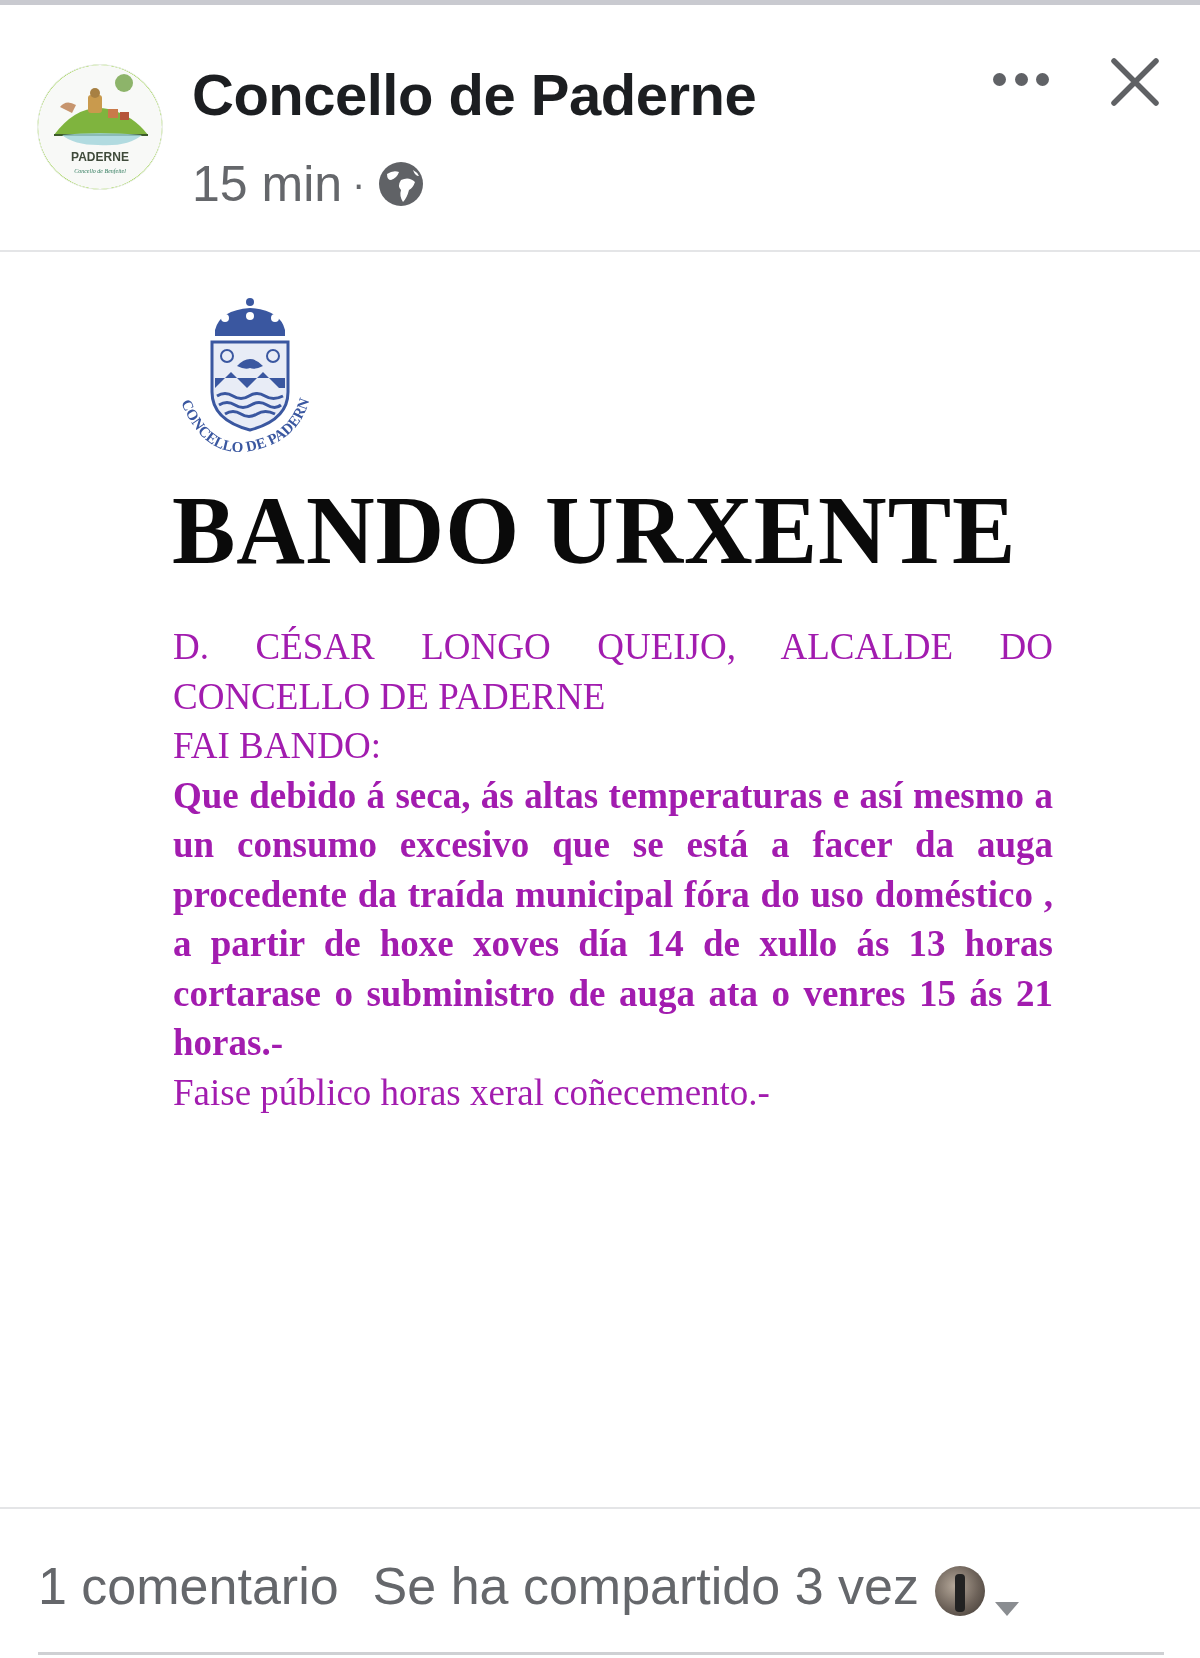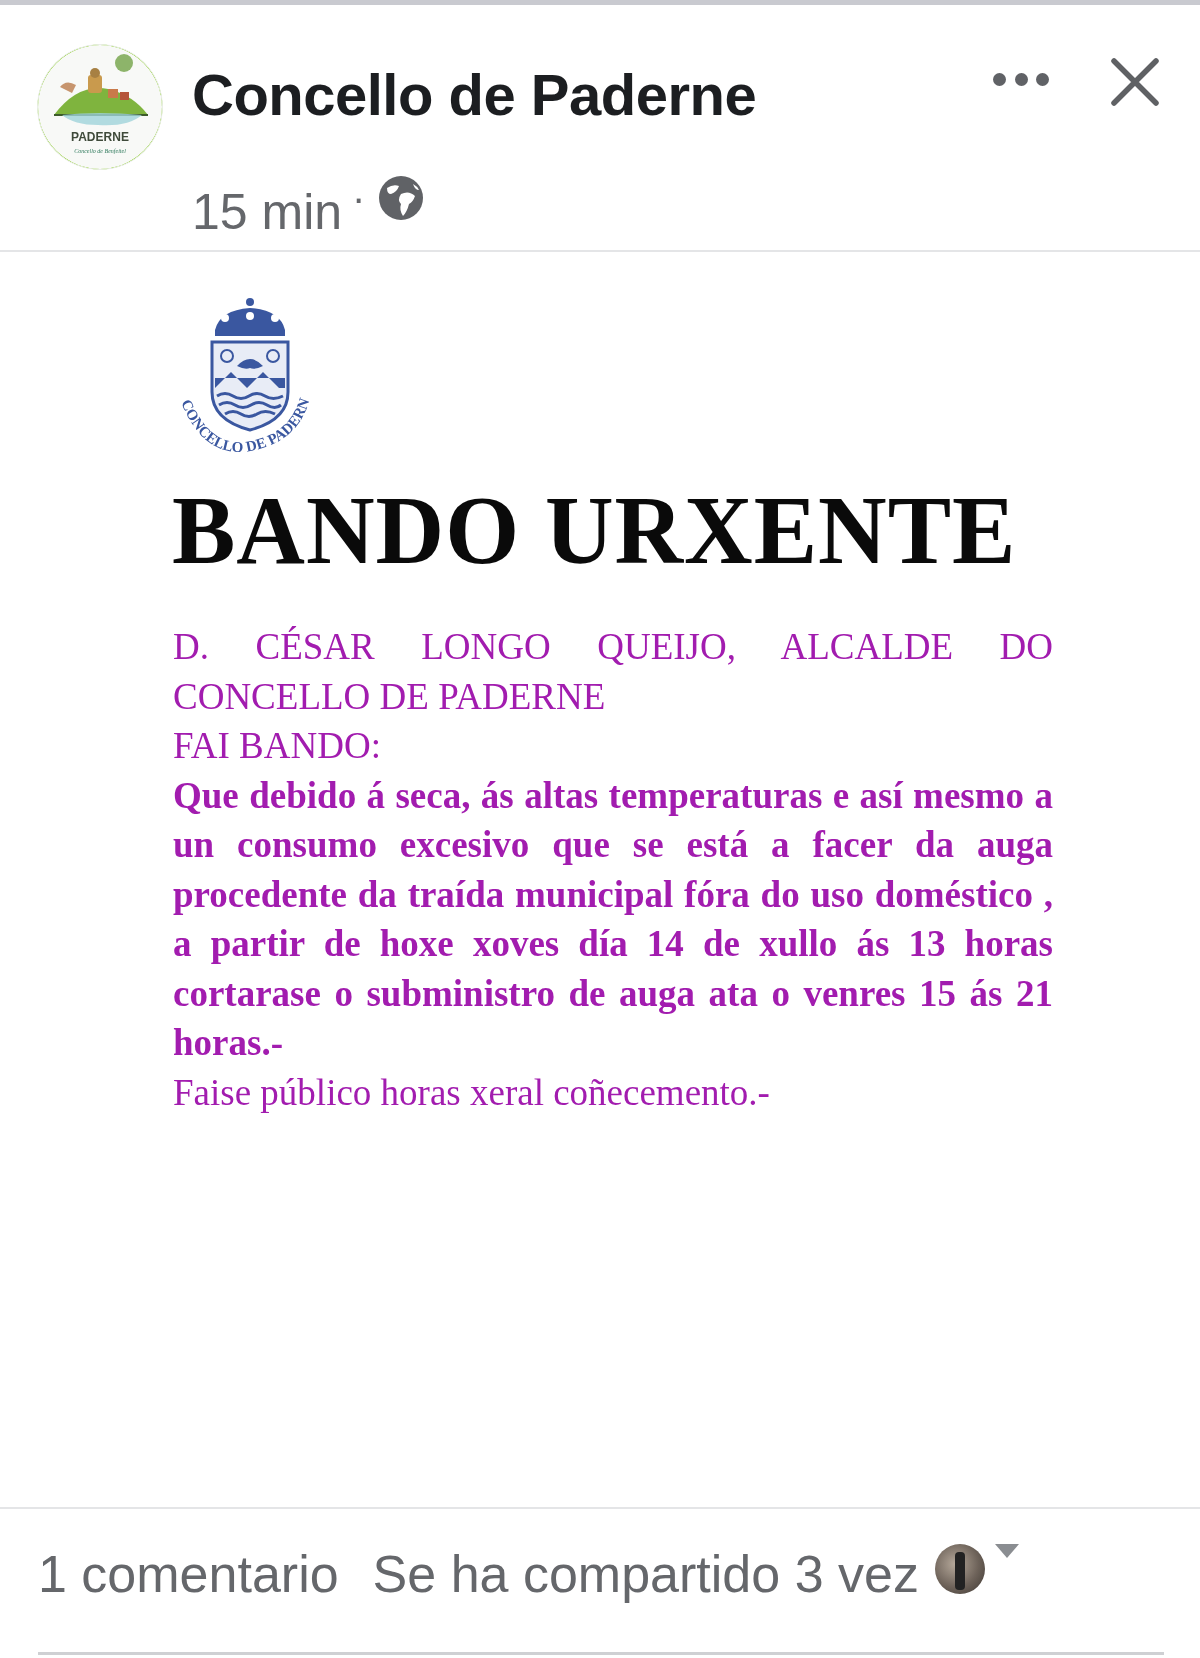--- a/index.html
+++ b/index.html
@@ -3,30 +3,30 @@
 <meta charset="utf-8">
 <style>
   html, body { margin: 0; padding: 0; }
   body {
     width: 1200px; height: 1658px; background: #ffffff; position: relative; overflow: hidden;
     font-family: "Liberation Sans", "DejaVu Sans", sans-serif;
   }
   .top-strip { position: absolute; left: 0; top: 0; width: 1200px; height: 5px; background: #c9cad0; }
   .header { position: absolute; left: 0; top: 5px; width: 1200px; height: 245px; background: #ffffff; }
   .avatar {
-    position: absolute; left: 37px; top: 39px; width: 124px; height: 124px; border-radius: 50%;
+    position: absolute; left: 37px; top: 59px; width: 124px; height: 124px; border-radius: 50%;
     background: #84cc16; border: 1px solid #eceeee; overflow: hidden;
   }
   .avatar svg { display: block; }
   .page-name {
     position: absolute; left: 192px; top: 56px; font-size: 58px; font-weight: 700; color: #1c1e21;
     letter-spacing: -0.5px; white-space: nowrap;
   }
   .meta { position: absolute; left: 192px; top: 150px; display: flex; align-items: center; color: #65676b; }
-  .meta .time { font-size: 50px; font-weight: 400; margin-top: 28px; }
+  .meta .time { font-size: 50px; font-weight: 400; }
   .meta .dot { font-size: 40px; margin: 0 10px; }
   .meta .globe { width: 52px; height: 52px; }
   .more-btn { position: absolute; left: 993px; top: 62px; width: 56px; height: 24px; display: flex; justify-content: space-between; align-items: center; cursor: pointer; }
   .more-btn span { width: 13px; height: 13px; border-radius: 50%; background: #606266; display: block; }
   .close-btn { position: absolute; left: 1108px; top: 50px; width: 54px; height: 54px; cursor: pointer; }
   .divider-top { position: absolute; left: 0; top: 250px; width: 1200px; height: 2px; background: #e4e5e7; }
 
   .doc { position: absolute; left: 0; top: 252px; width: 1200px; height: 1255px; background: #ffffff; }
   .crest { position: absolute; left: 175px; top: 40px; width: 150px; height: 170px; }
   .bando-title {
@@ -38,21 +38,21 @@
     position: absolute; left: 173px; top: 370px; width: 880px;
     font-family: "Liberation Serif", "DejaVu Serif", serif; color: #a21caf;
     font-size: 37px; line-height: 49.5px;
   }
   .justify { text-align: justify; text-align-last: left; }
   .bold { font-weight: 700; }
   .p { margin: 0; }
 
   .divider-bottom { position: absolute; left: 0; top: 1507px; width: 1200px; height: 2px; background: #e4e5e7; }
   .footer { position: absolute; left: 0; top: 1509px; width: 1200px; height: 149px; }
-  .stats { position: absolute; left: 38px; top: 35px; display: flex; align-items: flex-start; color: #65676b; font-size: 52px; white-space: nowrap; }
+  .stats { position: absolute; left: 38px; top: 47px; display: flex; align-items: flex-end; color: #65676b; font-size: 52px; white-space: nowrap; }
   .stats .comments { cursor: pointer; }
   .stats .shares { margin-left: 34px; cursor: pointer; }
   .share-avatar { width: 50px; height: 50px; border-radius: 50%; margin-left: 16px; background: radial-gradient(circle at 40% 40%, #b5a89a, #6d6259 55%, #3b3530); position: relative; overflow: hidden; }
   .share-avatar::after { content: ""; position: absolute; left: 20px; top: 8px; width: 10px; height: 38px; background: #222; border-radius: 4px; }
   .caret { margin-left: 10px; width: 0; height: 0; border-left: 12px solid transparent; border-right: 12px solid transparent; border-top: 14px solid #8a8d91; cursor: pointer; }
   .footer-line { position: absolute; left: 38px; top: 143px; width: 1126px; height: 3px; background: #cfd0d3; }
 </style>
 </head>
 <body>
 

